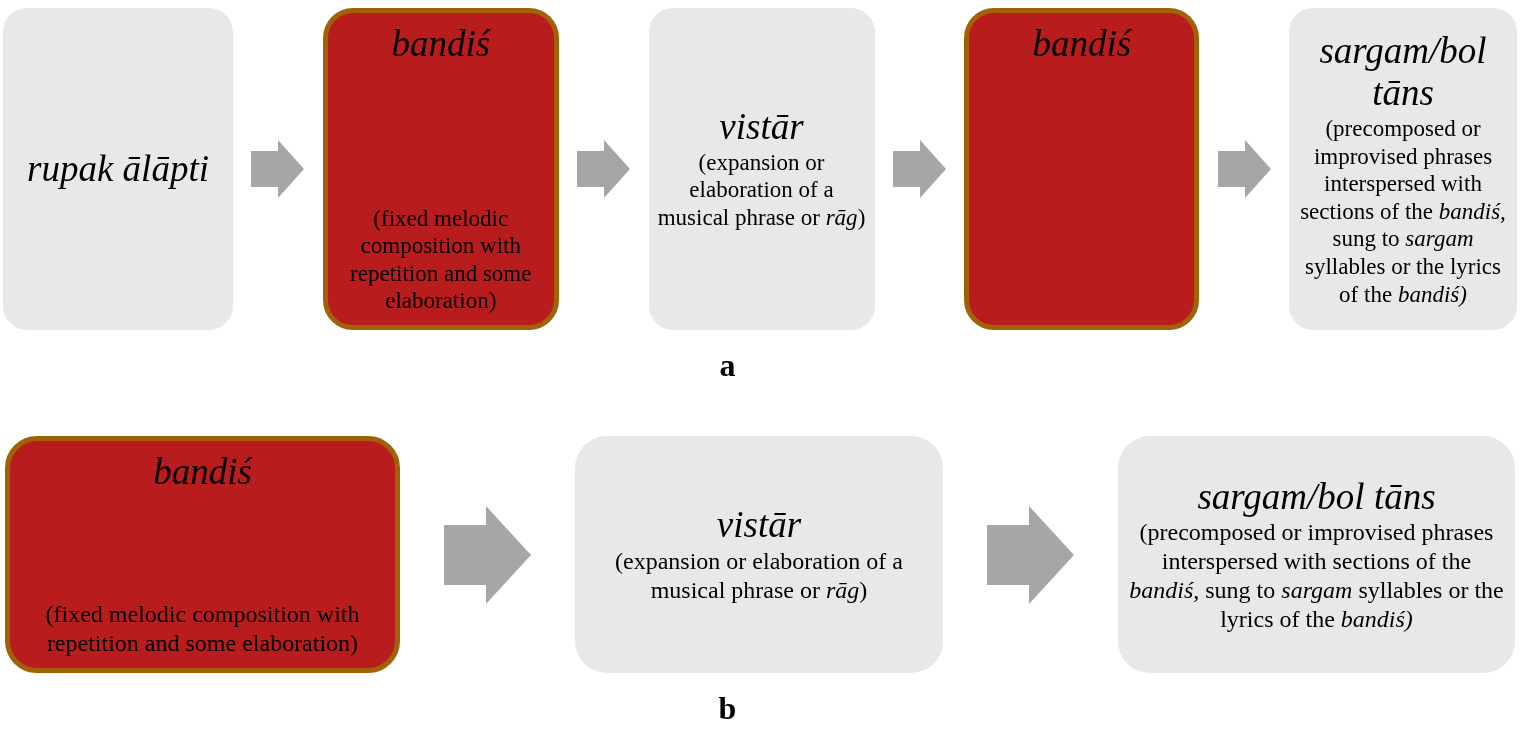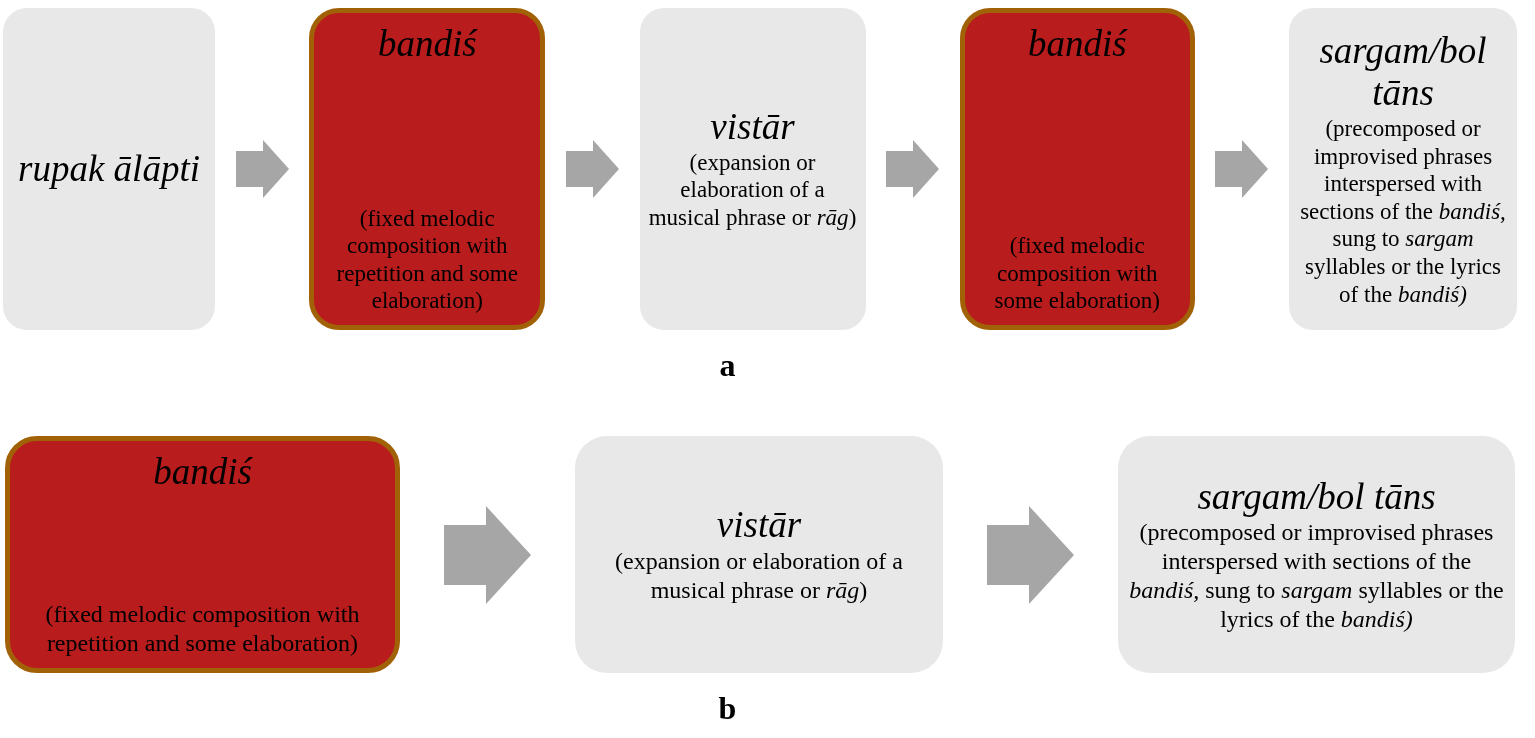--- a/index.html
+++ b/index.html
@@ -78,21 +78,21 @@
   }
   .label-a { margin-top: 14px; }
   .label-b { margin-top: 14px; }
 </style>
 </head>
 <body>
 
 <div class="diagram">
 
   <div class="row row-a">
-    <div class="box gray" style="width:212px">
+    <div class="box gray" style="width:230px">
       <div class="box-title">rupak ālāpti</div>
     </div>
 
     <svg class="arrow" width="53" height="58" viewBox="0 0 53 58">
       <polygon points="0,11 27,11 27,0 53,29 27,58 27,47 0,47" fill="#a6a6a6"></polygon>
     </svg>
 
     <div class="box outlined" style="width:236px">
       <div class="box-title">bandiś</div>
       <div class="box-body">(fixed melodic composition with repetition and some elaboration)</div>
@@ -106,21 +106,20 @@
       <div class="box-title">vistār</div>
       <div class="box-body">(expansion or elaboration of a musical phrase or <i>rāg</i>)</div>
     </div>
 
     <svg class="arrow" width="53" height="58" viewBox="0 0 53 58">
       <polygon points="0,11 27,11 27,0 53,29 27,58 27,47 0,47" fill="#a6a6a6"></polygon>
     </svg>
 
     <div class="box outlined" style="width:235px">
       <div class="box-title">bandiś</div>
-      <div class="box-body">(fixed melodic composition with some elaboration)</div>
     </div>
 
     <svg class="arrow" width="53" height="58" viewBox="0 0 53 58">
       <polygon points="0,11 27,11 27,0 53,29 27,58 27,47 0,47" fill="#a6a6a6"></polygon>
     </svg>
 
     <div class="box gray" style="width:228px">
       <div class="box-title">sargam/bol tāns</div>
       <div class="box-body">(precomposed or improvised phrases interspersed with sections of the <i>bandiś,</i> sung to <i>sargam</i> syllables or the lyrics of the <i>bandiś)</i></div>
     </div>

